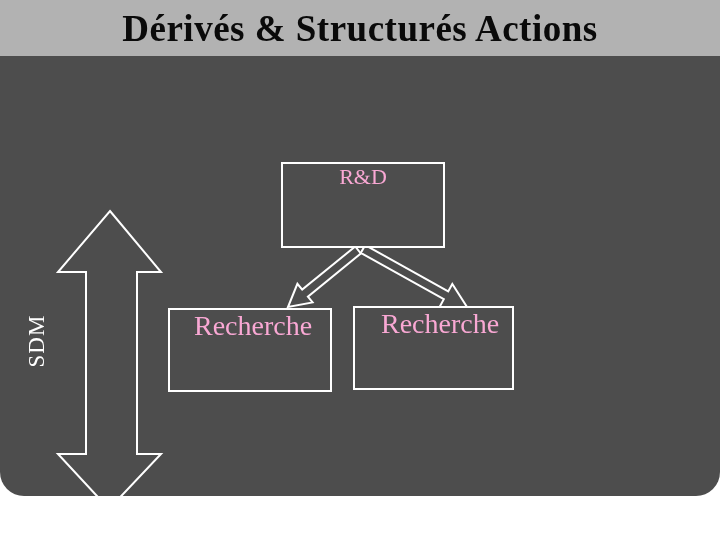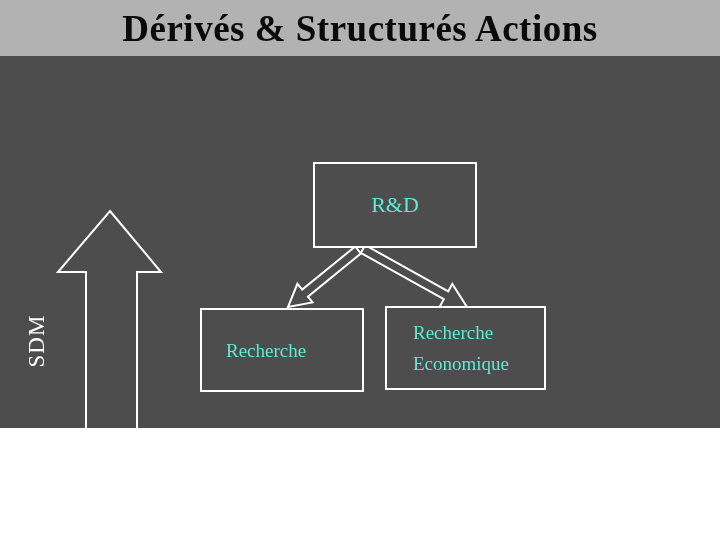--- a/index.html
+++ b/index.html
@@ -3,22 +3,23 @@
 <meta charset="utf-8">
 <style>
   html, body { margin: 0; padding: 0; }
   body {
     width: 720px; height: 540px;
     font-family: "Liberation Serif", "DejaVu Serif", serif;
     overflow: hidden;
   }
   .slide {
     position: relative;
-    width: 720px; height: 428px;
+    width: 720px; height: 496px;
     background: #4d4d4d;
+    border-radius: 24px;
   }
   .title-bar {
     position: absolute;
     left: 0; top: 0;
     width: 720px; height: 56px;
     background: #b2b2b2;
     display: flex;
     align-items: center;
     justify-content: center;
   }
@@ -44,34 +45,32 @@
     fill: none;
     stroke: #ffffff;
     stroke-width: 2;
     stroke-linejoin: miter;
   }
   .dbox {
     position: absolute;
     box-sizing: border-box;
     border: 2px solid #ffffff;
     background: #4d4d4d;
-    color: #5eead4;
+    color: #f9a8d4;
     display: flex;
     flex-direction: column;
-    justify-content: center;
-    margin-left: 32px;
   }
   .rd-box {
     left: 281px; top: 106px;
     width: 164px; height: 86px;
     align-items: center;
     font-size: 22px;
   }
   .child-box {
-    font-size: 19px;
+    font-size: 28px;
     line-height: 31px;
     align-items: flex-start;
   }
   .quant-box {
     left: 168px; top: 252px;
     width: 164px; height: 84px;
     padding-left: 24px;
   }
   .econ-box {
     left: 353px; top: 250px;
@@ -110,17 +109,16 @@
     <div class="dbox rd-box">
       <span>R&amp;D</span>
     </div>
 
     <div class="dbox child-box quant-box">
       <span>Recherche</span>
     </div>
 
     <div class="dbox child-box econ-box">
       <span>Recherche</span>
-      <span>Economique</span>
     </div>
 
   </div>
 </div>
 
 </body></html>

